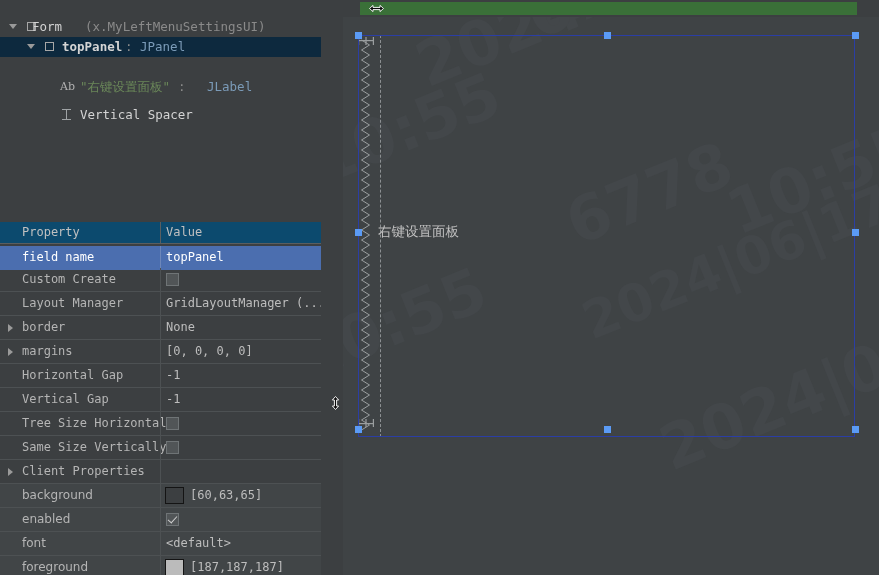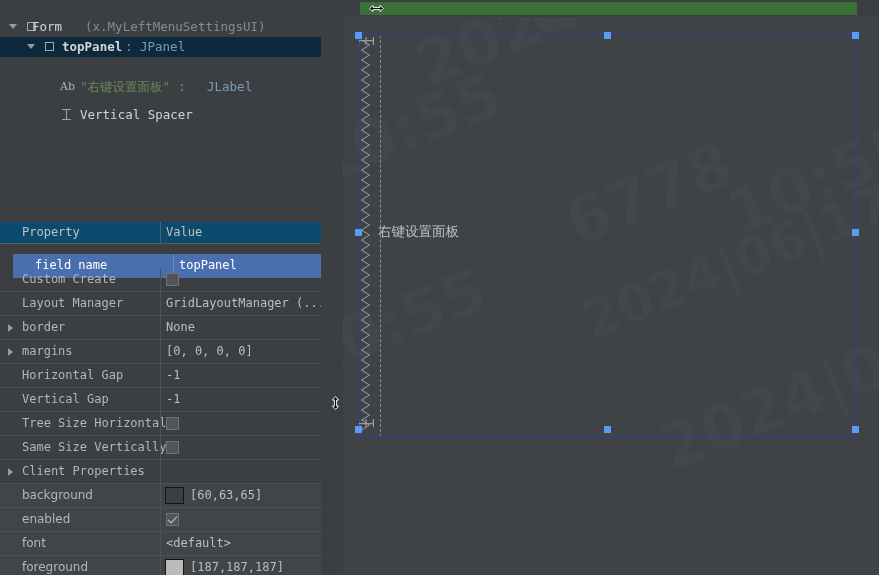--- a/index.html
+++ b/index.html
@@ -139,21 +139,21 @@
   </div>
 
   <div id="prop">
     <div id="prop-head">
       <span class="lbl" style="left:22px;">Property</span>
       <span class="lbl" style="left:166px;">Value</span>
       <span class="div"></span>
       <span class="bot"></span>
     </div>
     <div id="prop-rows">
-        <div class="prow sel" style="top: 32px; margin-left: 13px;">
+        <div class="prow sel" style="top: 24px;">
           <span class="pname">field name</span>
           <span class="pval">topPanel</span>
           <span class="pdivv"></span>
           <span class="pdivh"></span>
         </div>
         <div class="prow" style="top: 46px;">
           <span class="pname">Custom Create</span>
           <span class="cbox"></span>
           <span class="pdivv"></span>
           <span class="pdivh"></span>

